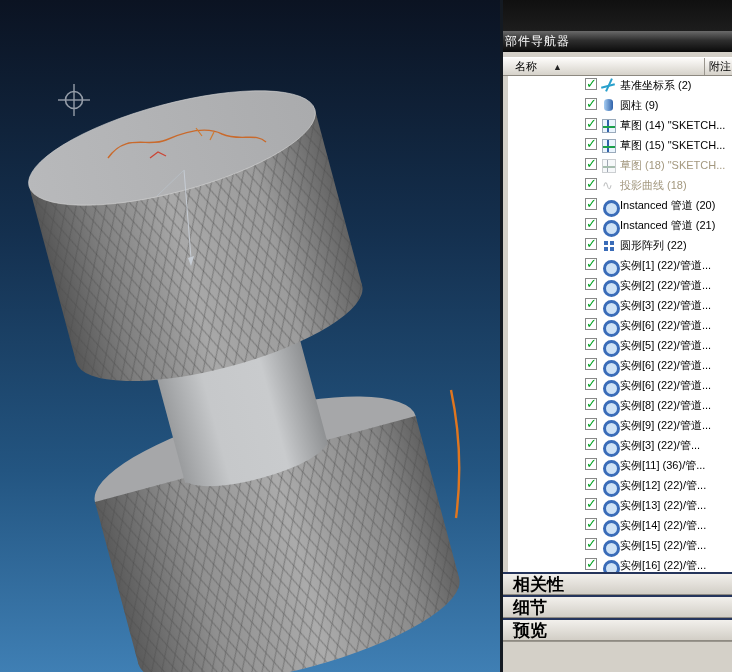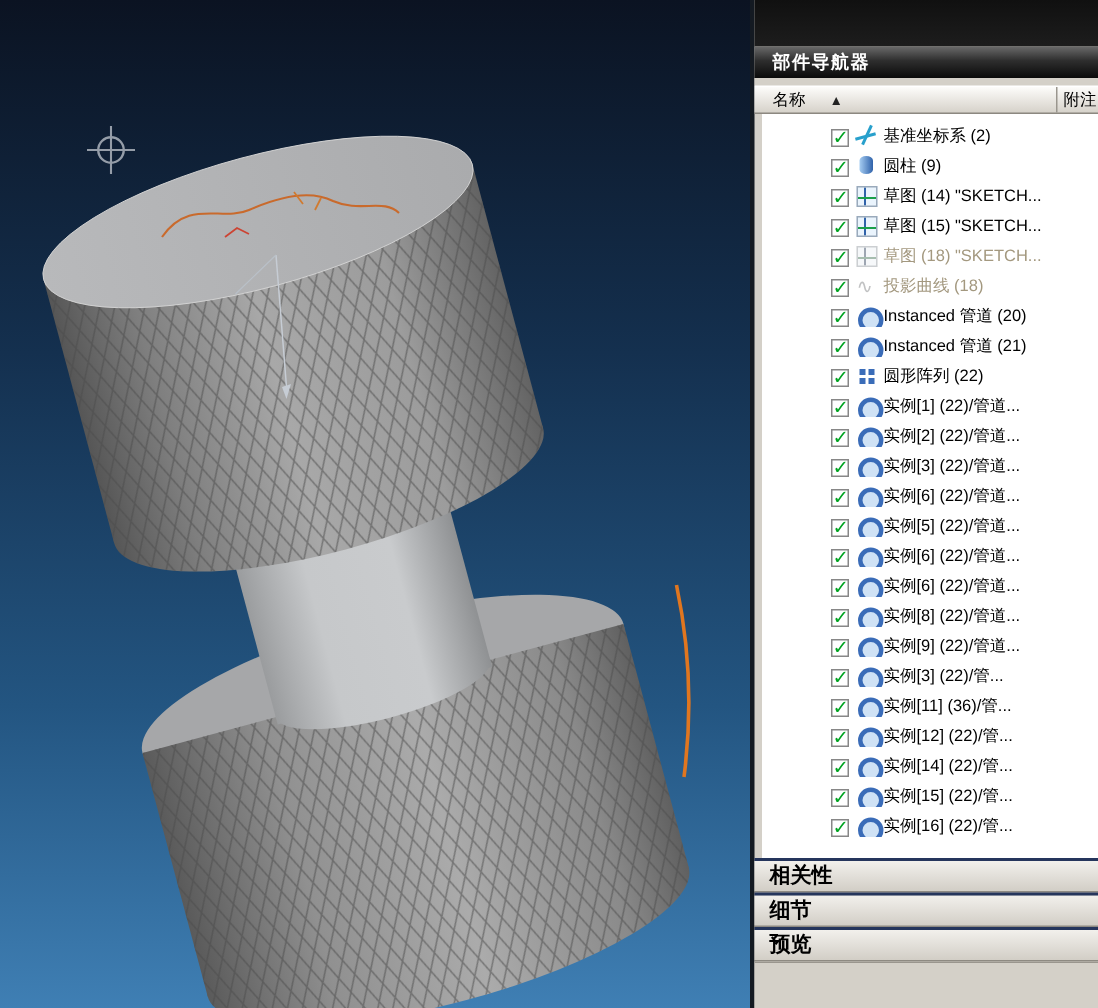--- a/index.html
+++ b/index.html
@@ -7,36 +7,36 @@
   .app { position:relative; width:732px; height:672px; background:#181818; }
 
   
   .viewport { position:absolute; left:0; top:0; width:500px; height:672px; }
   .viewport svg { display:block; }
 
   
   .panel { position:absolute; left:500px; top:0; width:232px; height:672px;
            background:#d4d0c8; border-left:3px solid #141a22; display:flex; flex-direction:column; }
   .panel-topstrip { height:31px; background:linear-gradient(180deg,#101010,#1d1d1d); flex:0 0 31px; }
-  .panel-titlebar { flex:0 0 21px; height:21px; display:flex; align-items:center; padding-left:12px;
+  .panel-titlebar { flex:0 0 21px; height:21px; display:flex; align-items:center; padding-left:2px;
                     background:linear-gradient(180deg,#6a6a6a 0%,#2e2e2e 45%,#0a0a0a 100%);
-                    color:#fff; font-size:12px; font-weight:bold; letter-spacing:1px; }
+                    color:#fff; font-size:12px; font-weight:normal; letter-spacing:1px; }
   .panel-gap { flex:0 0 5px; background:#d4d0c8; }
 
   .col-header { flex:0 0 19px; display:flex; align-items:stretch;
                 background:linear-gradient(180deg,#fdfcfa,#d6d2ca);
                 border-top:1px solid #ffffff; border-bottom:1px solid #8c8880; font-size:11px; color:#000; }
   .col-name  { flex:1; display:flex; align-items:center; padding-left:12px; gap:16px; }
   .col-name .sort { font-size:9px; color:#222; }
   .col-attr  { flex:0 0 28px; border-left:1px solid #9a968e; display:flex; align-items:center;
                padding-left:4px; overflow:hidden; white-space:nowrap; }
 
   .tree { flex:0 0 496px; background:#ffffff; margin-left:5px; overflow:hidden; padding-top:2px; }
-  .tree-row { display:flex; align-items:flex-end; gap:4px; height:20px; padding-left:46px;
-              font-size:11px; color:#000; white-space:nowrap; overflow:hidden; }
+  .tree-row { display:flex; align-items:flex-start; gap:4px; height:20px; padding-left:46px;
+              font-size:11px; color:#000; white-space:nowrap; overflow:hidden;margin-left:31px; }
   .tree-row.muted .row-label { color:#a3987f; }
   .tree-row.muted .tree-icon { opacity:.55; filter:grayscale(70%); }
 
   .checkbox { position:relative; width:12px; height:12px; flex:0 0 12px; background:#fff; border:1px solid #878787; }
   .checkbox::after { content:"✓"; position:absolute; left:0; top:-3px; font-size:13px; font-weight:bold; color:#00a321; }
 
   .tree-icon { position:relative; width:15px; height:15px; flex:0 0 15px; display:inline-block; }
   .icon-csys::before { content:""; position:absolute; left:7px; top:0; width:2px; height:14px; background:#28a0cc; transform:rotate(25deg); }
   .icon-csys::after  { content:""; position:absolute; left:0; top:7px; width:14px; height:2px; background:#28a0cc; transform:rotate(-15deg); }
   .icon-cylinder::before { content:""; position:absolute; left:3px; top:1px; width:9px; height:12px;
@@ -47,21 +47,21 @@
                            linear-gradient(90deg,transparent 4px,#2f62aa 4px,#2f62aa 5.5px,transparent 5.5px),
                            #eaf4fd; }
   .icon-curve::before { content:"∿"; position:absolute; left:1px; top:0; font-size:13px; color:#8b9298; }
   .icon-pipe::before { content:""; position:absolute; left:2px; top:2px; width:11px; height:11px; border-radius:50%;
                        border:3px solid #3a6cb8; background:#cfe2f5; }
   .icon-pattern::before { content:""; position:absolute; left:3px; top:3px; width:4px; height:4px; background:#3a6cb8;
                           box-shadow:6px 0 #3a6cb8, 0 6px #3a6cb8, 6px 6px #3a6cb8; }
 
   .section { flex:0 0 23px; height:23px; border-top:2px solid #25355c; border-bottom:1px solid #8e8a82;
              background:linear-gradient(180deg,#f2f0ec,#d2cec6); display:flex; align-items:center;
-             padding-left:10px; font-size:14px; font-weight:bold; color:#000; }
+             padding-left:10px; font-size:17px; font-weight:bold; color:#000; }
   .panel-filler { flex:1; background:#d4d0c8; border-top:1px solid #9a968e; }
 </style>
 </head>
 <body>
 
 <div class="app">
 
   <div class="viewport">
     <svg width="500" height="672" viewBox="0 0 500 672">
       <defs>
@@ -287,20 +287,25 @@
     <span class="tree-icon icon-pipe"></span>
     <span class="row-label">实例[11] (36)/管...</span>
   </div>
 
   <div class="tree-row">
     <span class="checkbox"></span>
     <span class="tree-icon icon-pipe"></span>
     <span class="row-label">实例[12] (22)/管...</span>
   </div>
 
+  <div class="tree-row">
+    <span class="checkbox"></span>
+    <span class="tree-icon icon-pipe"></span>
+    <span class="row-label">实例[13] (22)/管...</span>
+  </div>
 
   <div class="tree-row">
     <span class="checkbox"></span>
     <span class="tree-icon icon-pipe"></span>
     <span class="row-label">实例[14] (22)/管...</span>
   </div>
 
   <div class="tree-row">
     <span class="checkbox"></span>
     <span class="tree-icon icon-pipe"></span>

